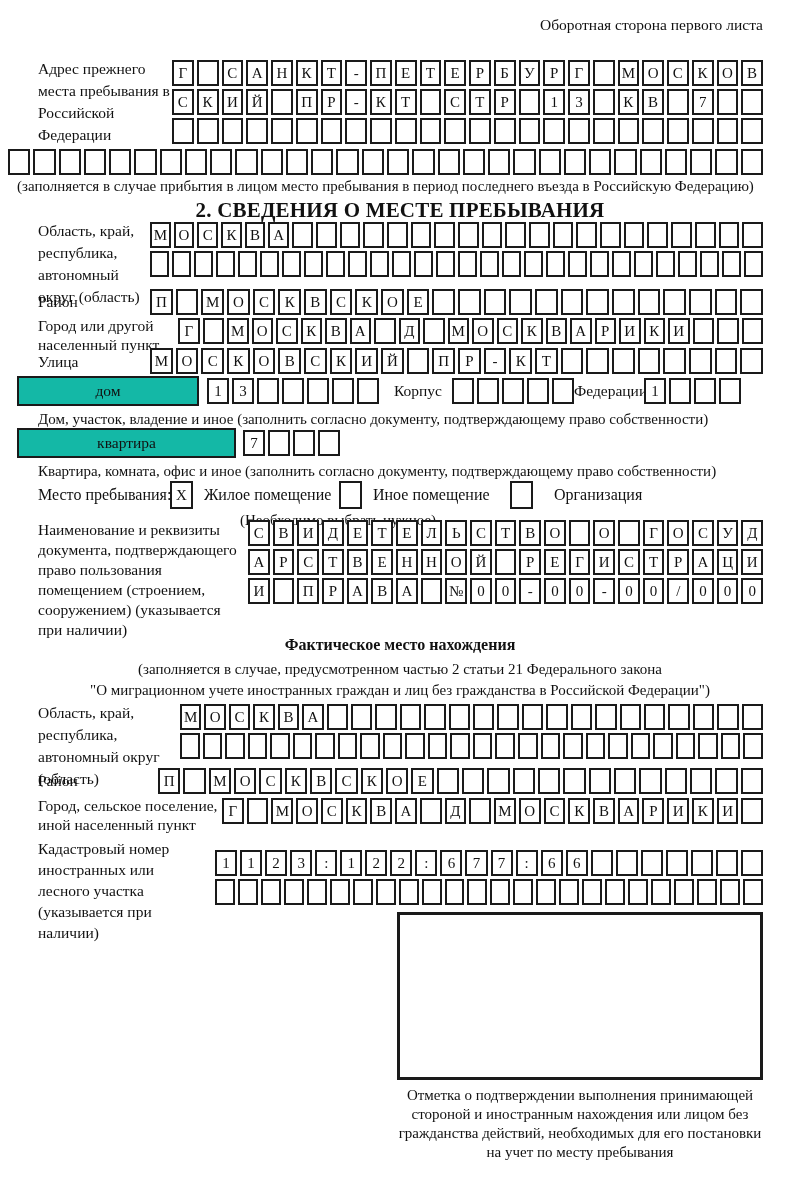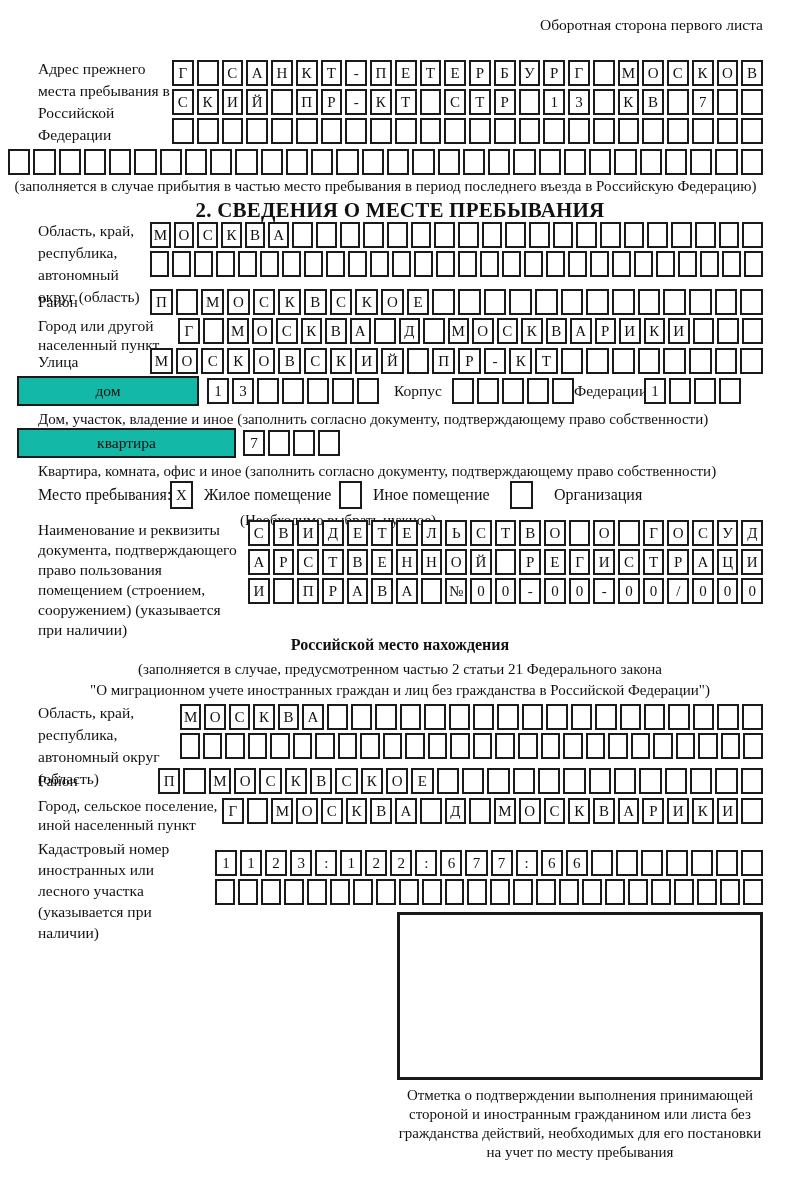--- a/index.html
+++ b/index.html
@@ -147,21 +147,21 @@
       <span class="cell"></span>
       <span class="cell"></span>
       <span class="cell"></span>
       <span class="cell"></span>
       <span class="cell"></span>
       <span class="cell"></span>
       <span class="cell"></span>
       <span class="cell"></span>
       <span class="cell"></span>
     </div>
-  <div class="abs caption center" style="left:8px;top:177px;width:755px">(заполняется в случае прибытия в частью место пребывания в период последнего въезда в Российскую Федерацию)</div>
+  <div class="abs caption center" style="left:8px;top:177px;width:755px">(заполняется в случае прибытия в лицом место пребывания в период последнего въезда в Российскую Федерацию)</div>
 
   <div class="abs title center" style="left:0;top:198px;width:800px">2. СВЕДЕНИЯ О МЕСТЕ ПРЕБЫВАНИЯ</div>
 
   <div class="abs label" style="left:38px;top:220px;width:120px">Область, край, республика, автономный округ (область)</div>
   <div class="abs stack" style="left:150px;top:222px;width:613px">
     <div class="boxrow">
         <span class="cell">М</span>
         <span class="cell">О</span>
         <span class="cell">С</span>
         <span class="cell">К</span>
@@ -421,21 +421,21 @@
         <span class="cell">-</span>
         <span class="cell">0</span>
         <span class="cell">0</span>
         <span class="cell">/</span>
         <span class="cell">0</span>
         <span class="cell">0</span>
         <span class="cell">0</span>
       </div>
   </div>
 
-  <div class="abs subtitle center" style="left:0;top:636px;width:800px">Российской место нахождения</div>
+  <div class="abs subtitle center" style="left:0;top:636px;width:800px">Фактическое место нахождения</div>
   <div class="abs caption center" style="left:0;top:660px;width:800px">(заполняется в случае, предусмотренном частью 2 статьи 21 Федерального закона</div>
   <div class="abs caption center" style="left:0;top:681px;width:800px">"О миграционном учете иностранных граждан и лиц без гражданства в Российской Федерации")</div>
 
   <div class="abs label" style="left:38px;top:702px;width:150px">Область, край, республика, автономный округ (область)</div>
   <div class="abs stack" style="left:180px;top:704px;width:583px">
     <div class="boxrow">
         <span class="cell">М</span>
         <span class="cell">О</span>
         <span class="cell">С</span>
         <span class="cell">К</span>
@@ -594,18 +594,18 @@
         <span class="cell"></span>
         <span class="cell"></span>
         <span class="cell"></span>
         <span class="cell"></span>
       </div>
   </div>
 
   <div class="abs bigbox" style="left:397px;top:912px;width:366px;height:168px"></div>
   <div class="abs caption center" style="left:360px;top:1086px;width:440px;line-height:19px">
     <div>Отметка о подтверждении выполнения принимающей</div>
-    <div>стороной и иностранным гражданином или листа без</div>
+    <div>стороной и иностранным нахождения или лицом без</div>
     <div>гражданства действий, необходимых для его постановки</div>
     <div>на учет по месту пребывания</div>
   </div>
 
 </div>
 
 </body></html>

